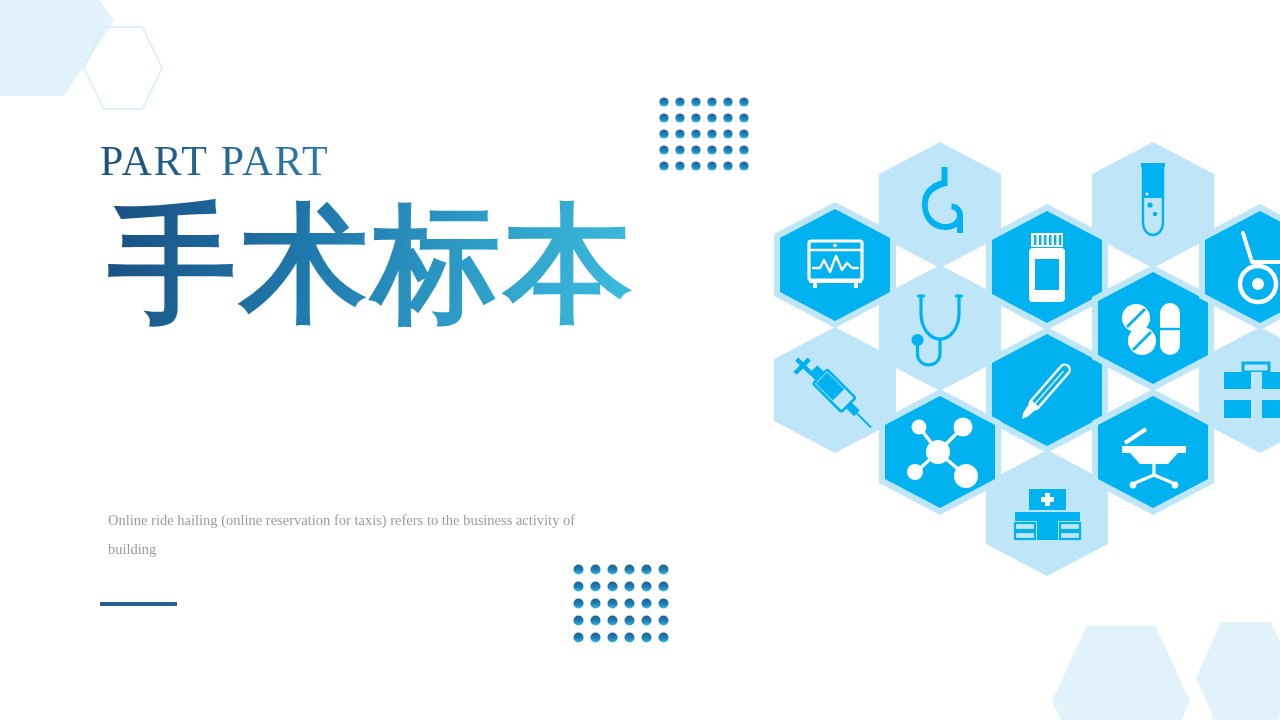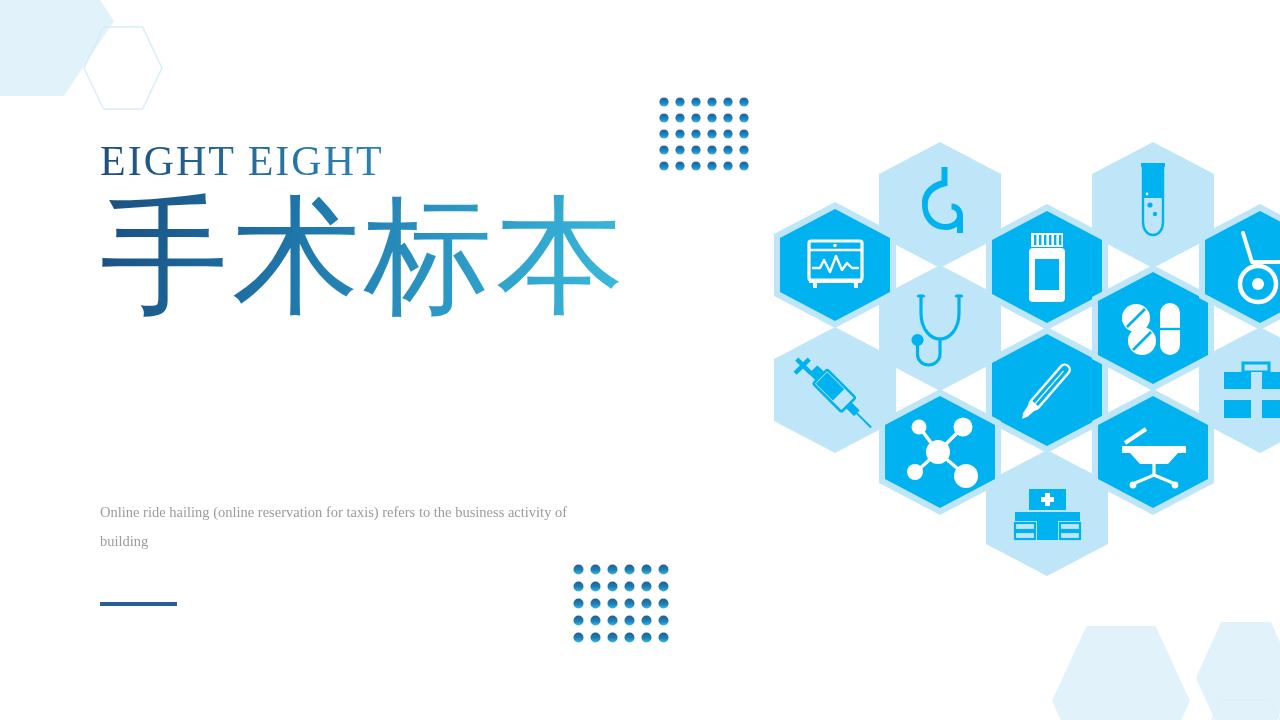--- a/index.html
+++ b/index.html
@@ -47,40 +47,40 @@
     background-clip: text;
     color: transparent;
     -webkit-text-fill-color: transparent;
     white-space: nowrap;
   }
   .headline {
     font-family: "Liberation Serif", serif;
     font-size: 128px;
     line-height: 1.12;
     letter-spacing: 4px;
-    margin: 4px;
-    font-weight: 400;
+    margin: 12px;
+    font-weight: 700;
     background: linear-gradient(105deg, #1a4e80 0%, #2079ac 38%, #2e9ec9 68%, #3fc0e0 100%);
     -webkit-background-clip: text;
     background-clip: text;
     color: transparent;
     -webkit-text-fill-color: transparent;
   }
   .headline .line { display: block; }
 
   .subtitle {
     position: absolute;
     left: 100px;
     top: 498px;
     width: 505px;
     font-family: "Liberation Serif", serif;
     font-size: 14.5px;
     line-height: 29px;
     color: #9b9b9b;
-    margin: 0;
+    margin: 8px;
   }
 
   .rule {
     position: absolute;
     left: 100px;
     top: 602px;
     width: 77px;
     height: 4px;
     background: #2a5f93;
   }
@@ -206,21 +206,21 @@
           <circle cx="22.5" cy="73.5" r="5"></circle>
           <circle cx="39.5" cy="73.5" r="5"></circle>
         <circle cx="56.5" cy="73.5" r="5"></circle>
           <circle cx="73.5" cy="73.5" r="5"></circle>
           <circle cx="90.5" cy="73.5" r="5"></circle>
       </g>
     </svg>
   </div>
 
   <div class="text-block">
-    <div class="eyebrow">EIGHT EIGHT</div>
+    <div class="eyebrow">PART PART</div>
     <h1 class="headline">
       <span class="line">手术标本</span>
     </h1>
   </div>
 
   <p class="subtitle">Online ride hailing (online reservation for taxis) refers to the business activity of building</p>
 
   <div class="rule"></div>
 
   <div id="cluster">

